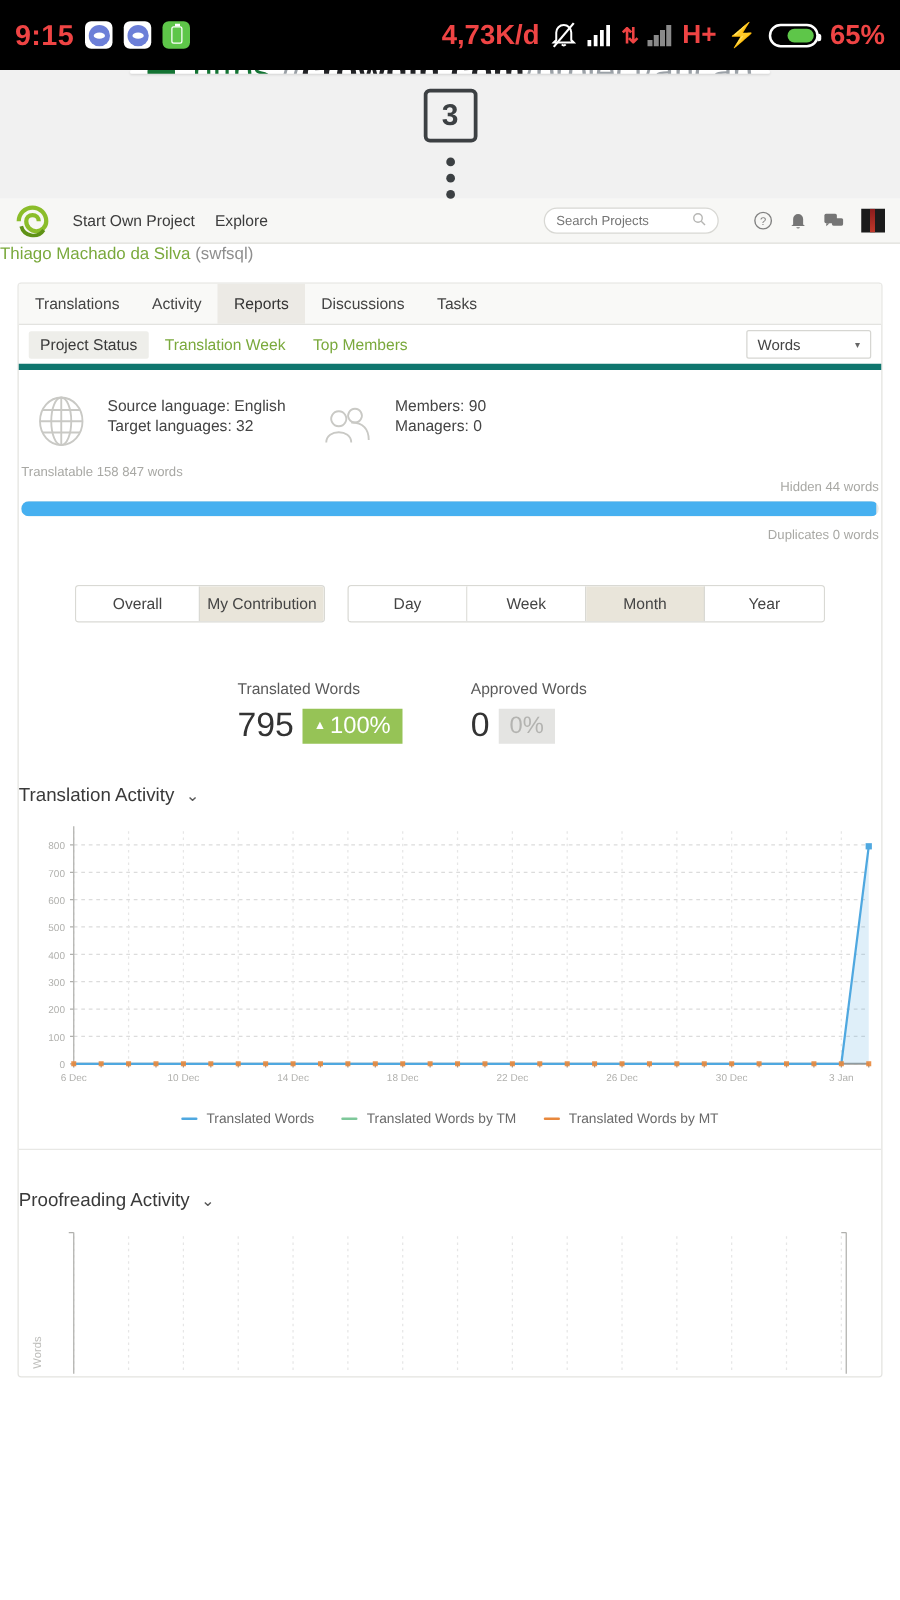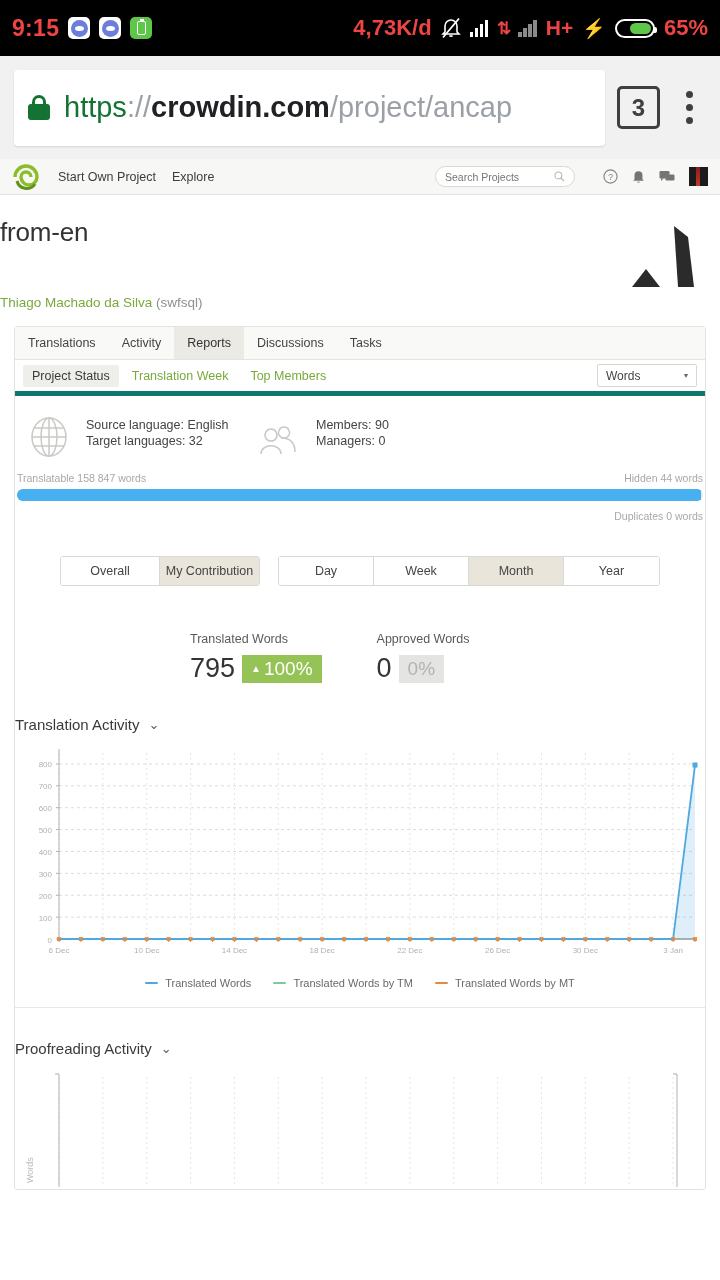--- a/index.html
+++ b/index.html
@@ -58,21 +58,21 @@
   .battery::after {
     content:""; position:absolute; right:-4px; top:6px; width:3px; height:6px;
     background:#ffffff; border-radius:0 2px 2px 0;
   }
   .battery .fill { height: 11px; background: #5ec649; border-radius: 6px; width: 65%; margin-left:auto; }
   .sb-pct { font-size: 22px; font-weight: bold; }
 
   
   .browserbar {
     height: 103px; background: #f1f1f1;
-    display: flex; align-items: center; padding: 0 14px; gap: 12px;
+    display: flex; align-items: center; padding: 0 14px; gap: 12px; flex-direction: column;
   }
   .urlbox {
     flex: 1; height: 76px; background: #ffffff; border-radius: 4px;
     display: flex; align-items: center; padding: 0 14px; gap: 14px; overflow: hidden;
     box-shadow: 0 1px 2px rgba(0,0,0,0.12);
   }
   .lock { width: 22px; height: 26px; position: relative; flex: none; }
   .lock .shackle {
     position: absolute; top: 0; left: 4px; width: 14px; height: 12px;
     border: 3.5px solid #137333; border-bottom: none; border-radius: 8px 8px 0 0;
@@ -172,21 +172,21 @@
   .stats { display: flex; padding: 20px 10px 6px 10px; }
   .stat { display: flex; gap: 13px; }
   .stat.s1 { width: 270px; }
   .stat.s2 { width: 230px; }
   .stat.s3 { flex: 1; }
   .stat .ico { flex: none; width: 48px; display:flex; align-items:flex-start; justify-content:center; }
   .stat .txt { font-size: 12.5px; color: #444; line-height: 15.5px; padding-top: 2px; }
 
   
   .progwrap { padding: 8px 2px 4px 2px; }
-  .prog-labels { display: flex; font-size: 10.5px; color: #a8a8a4; margin-bottom: 5px; }
+  .prog-labels { display: flex; font-size: 10.5px; color: #a8a8a4; margin-bottom: 5px; flex-direction: column; }
   .prog-labels .right { margin-left: auto; }
   .progbar {
     height: 12px; background: #e9e9e6; border-radius: 6px; overflow: hidden; display: flex;
   }
   .progbar .fill { background: #46b0f0; height: 100%; }
   .dupes { font-size: 10.5px; color: #a8a8a4; text-align: right; margin-top: 9px; }
 
   
   .toggles { display: flex; justify-content: center; gap: 18px; padding: 30px 0 0 0; }
   .btngroup { display: flex; border: 1px solid #d9d9d4; border-radius: 3px; overflow: hidden; }
@@ -331,29 +331,20 @@
           <path d="M2 8.5 L2 11 L4.6 8.5 Z" fill="#444"></path>
           <rect x="6.5" y="4.5" width="9" height="6" rx="1.3" fill="#444"></rect>
         </svg>
     </span>
     <span class="cw-avatar"></span>
   </div>
 </div>
 
 <div class="page">
 
-  <div class="project-head">
-    <div class="project-title">from-en</div>
-    <span class="project-logo">
-      <svg width="76" height="72" viewBox="0 0 76 72">
-        <polygon points="44,3 58,14 64,64 48,64" fill="#2b2b2b"></polygon>
-        <polygon points="16,46 30,64 2,64" fill="#2b2b2b"></polygon>
-      </svg>
-    </span>
-  </div>
 
   <div class="owner-line">
     <span class="name">Thiago Machado da Silva</span>
     <span class="handle">(swfsql)</span>
   </div>
 
   <div class="card">
     <div class="tabrow">
       <div class="tab">Translations</div>
       <div class="tab">Activity</div>

